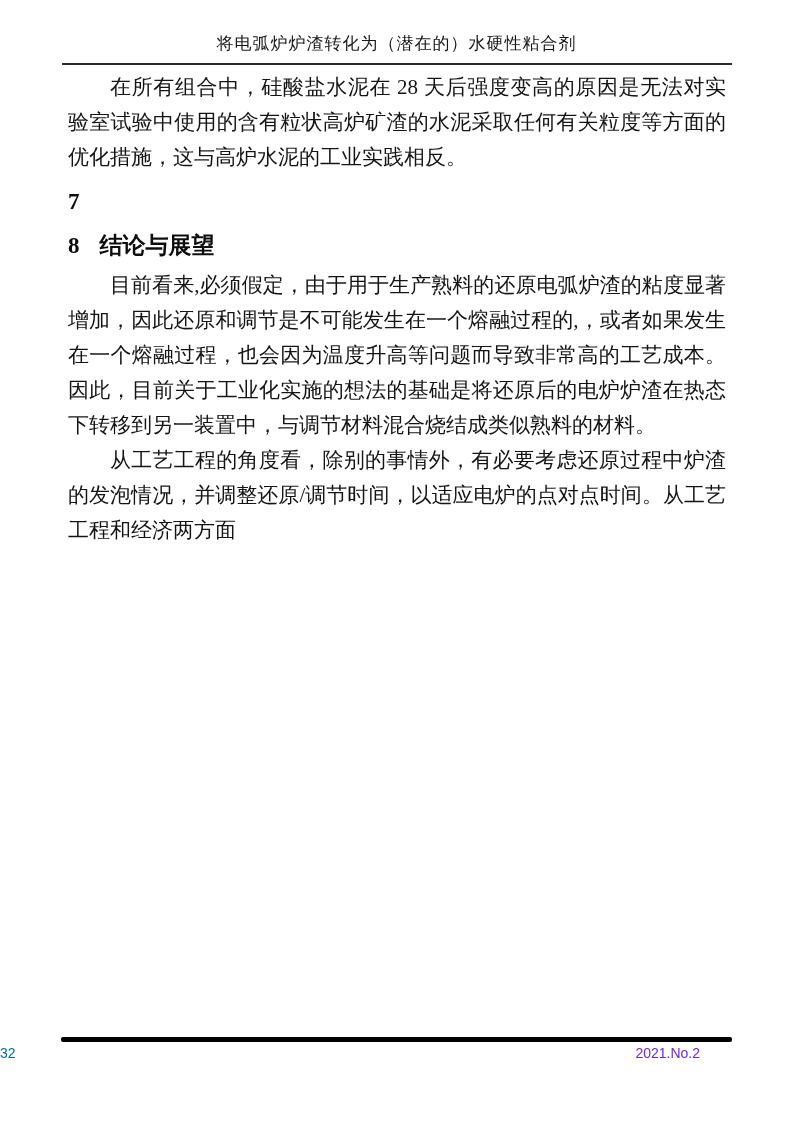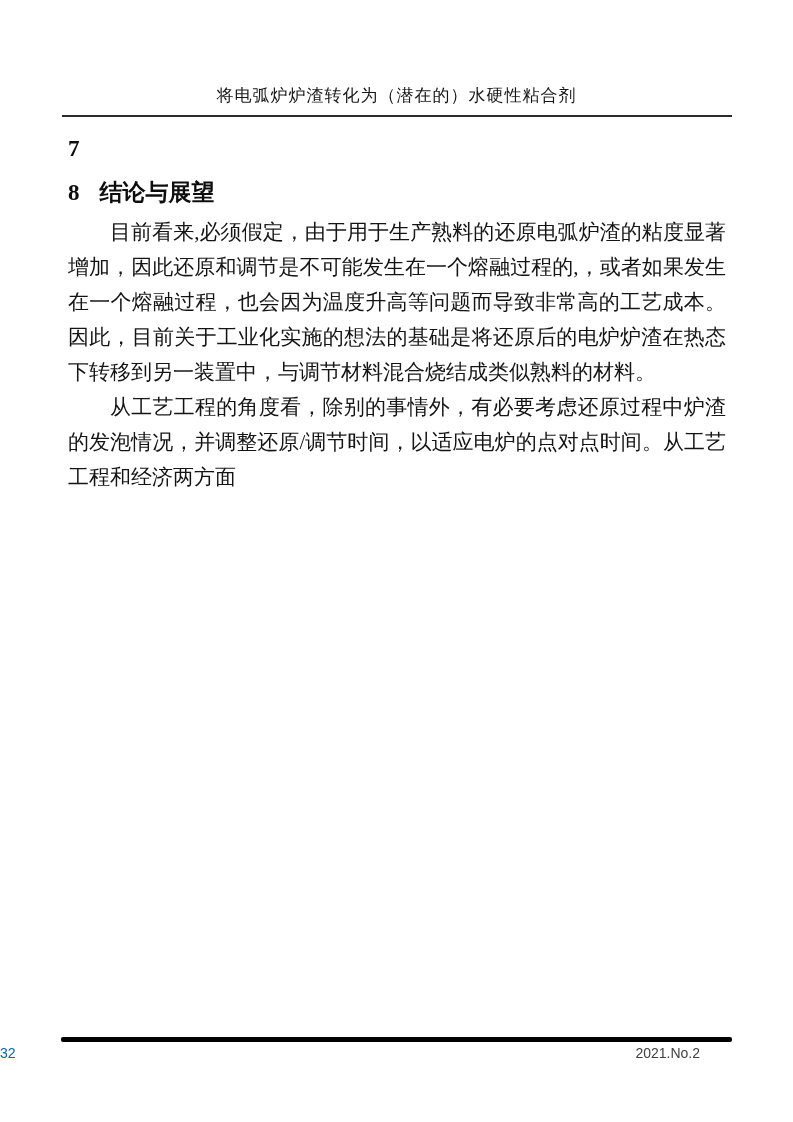--- a/index.html
+++ b/index.html
@@ -13,22 +13,21 @@
     height: 1122px;
     margin: 0 auto;
     background: #ffffff;
     font-family: "Liberation Serif", "DejaVu Serif", serif;
     color: #111111;
     overflow: hidden;
     box-sizing: border-box;
   }
   
   .running-header {
-    padding-top: 48px;
-    margin-top: 36px;
+    padding-top: 32px;
   }
   .header-title {
     text-align: center;
     font-size: 17px;
     letter-spacing: 1px;
     color: #161616;
   }
   .header-rule {
     width: 670px;
     margin: 8px auto 0 auto;
@@ -80,36 +79,37 @@
     font-size: 14px;
     font-family: "Liberation Sans", "DejaVu Sans", sans-serif;
     color: #0369a1;
   }
   .footer-issue {
     position: absolute;
     top: 1045px;
     right: 93px;
     font-size: 14px;
     font-family: "Liberation Sans", "DejaVu Sans", sans-serif;
-    color: #404040;
+    color: #6d28d9;
   }
 </style>
 </head>
 <body>
 
 <div class="page">
 
   <div class="running-header">
     <div class="header-title">将电弧炉炉渣转化为（潜在的）水硬性粘合剂</div>
     <div class="header-rule"></div>
   </div>
 
   <div class="content">
 
 
+    <p class="para">在所有组合中，硅酸盐水泥在 28 天后强度变高的原因是无法对实验室试验中使用的含有粒状高炉矿渣的水泥采取任何有关粒度等方面的优化措施，这与高炉水泥的工业实践相反。</p>
 
     <h2 class="heading">
       <span class="h-num">7</span>
     </h2>
 
 
     <h2 class="heading">
       <span class="h-num">8</span>
       <span class="h-title">结论与展望</span>
     </h2>

